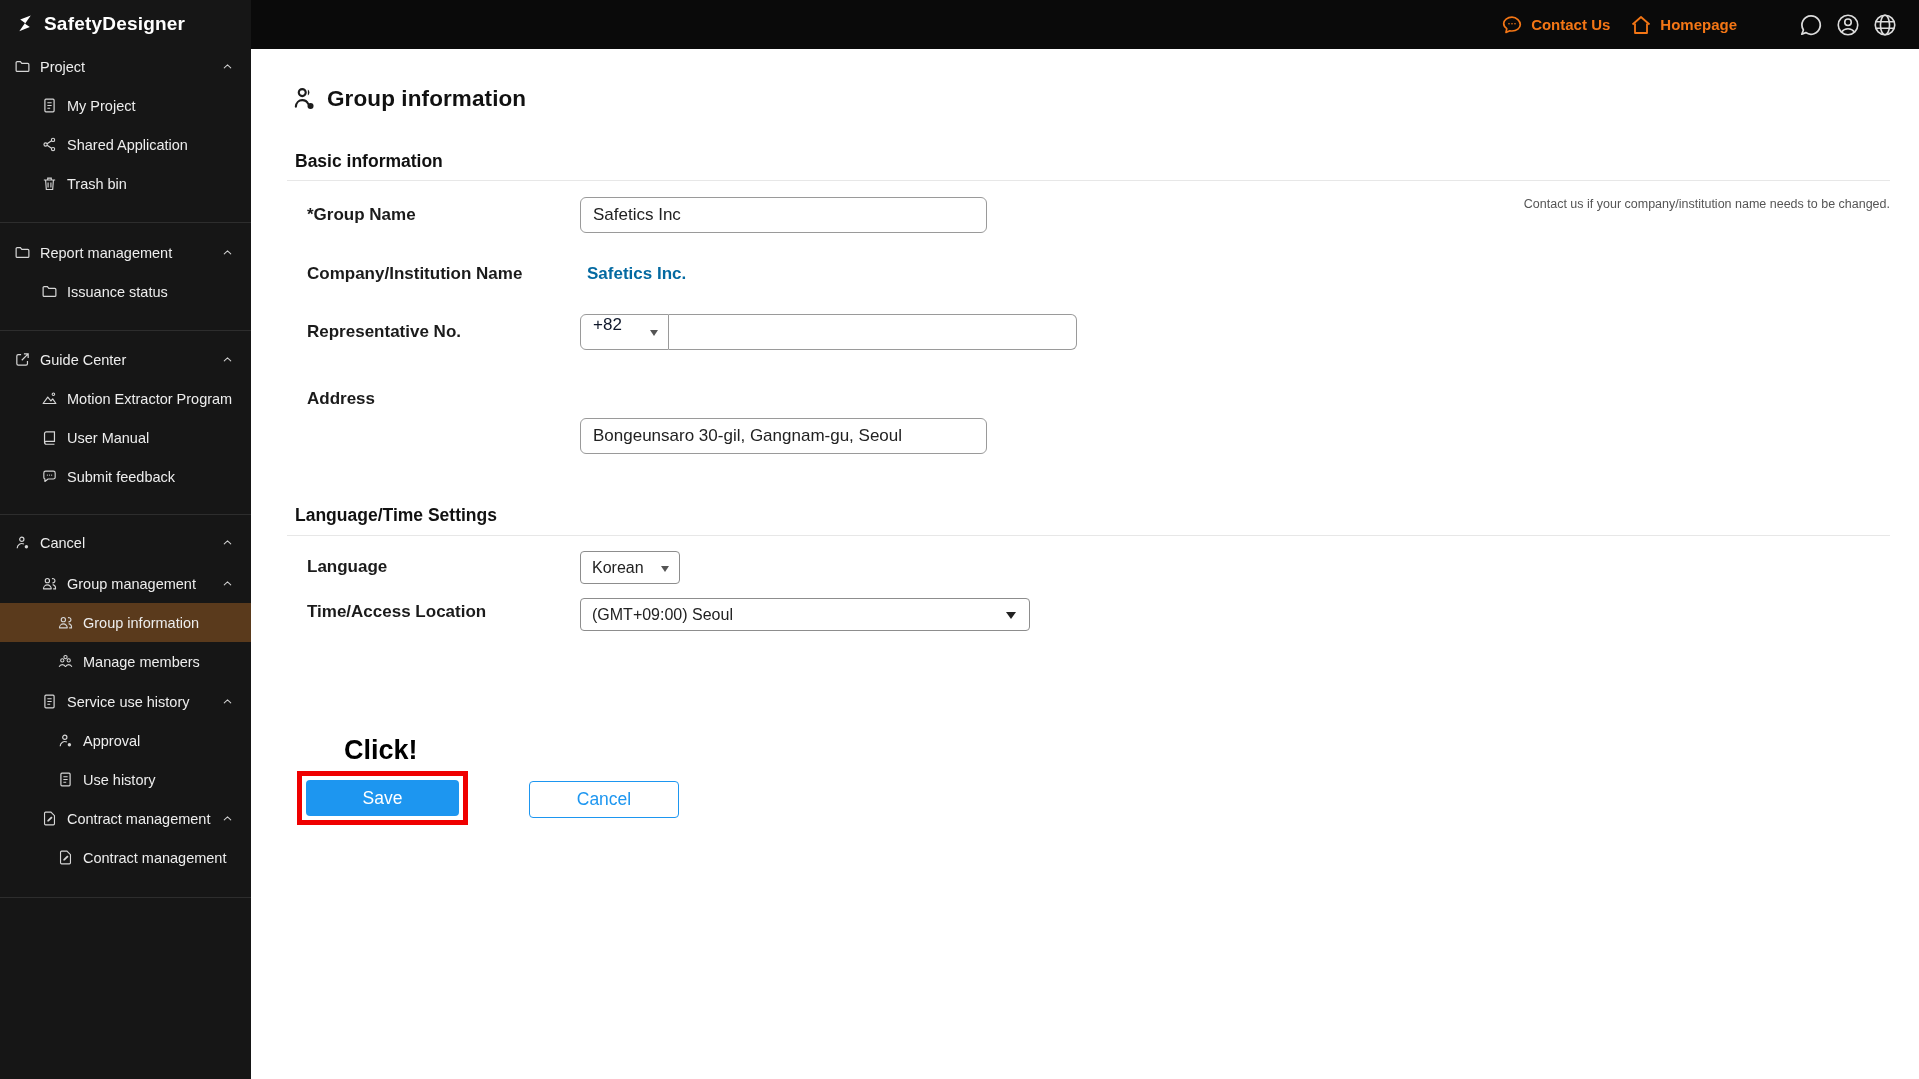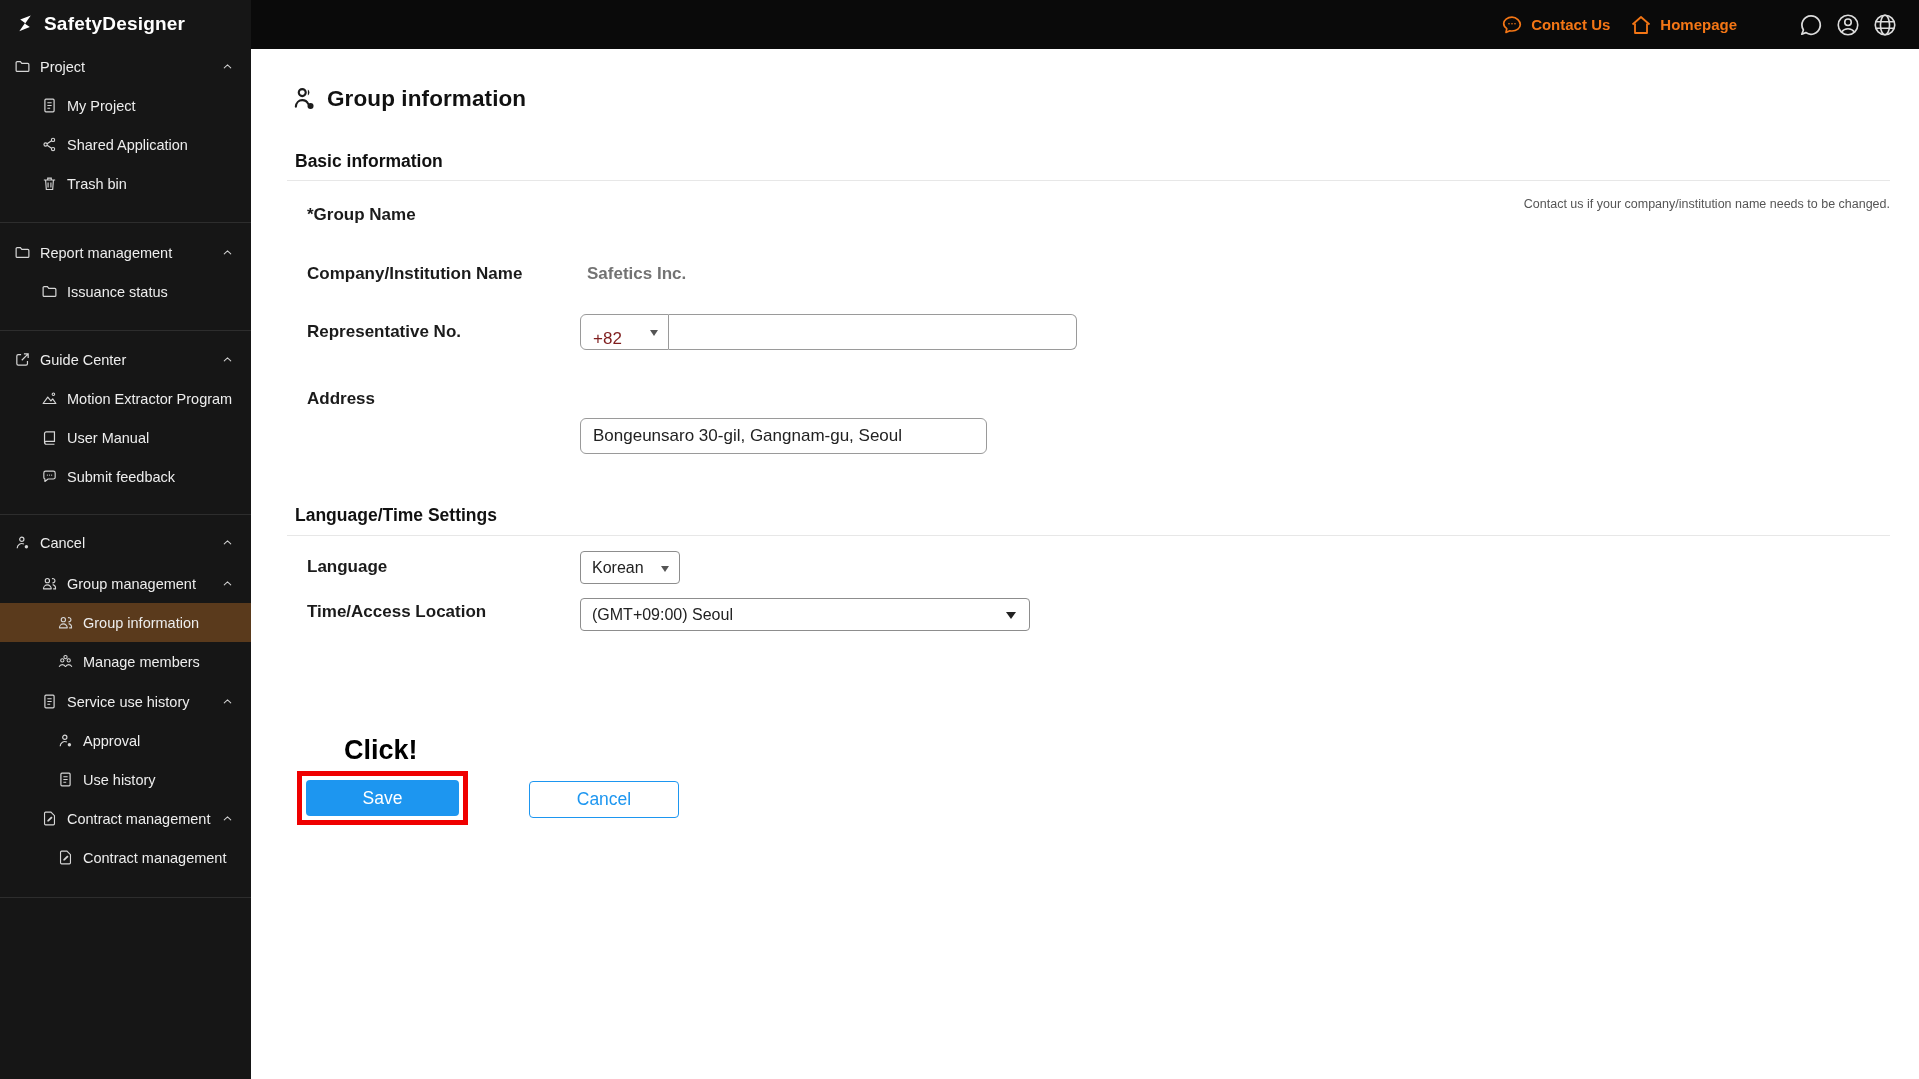--- a/index.html
+++ b/index.html
@@ -88,28 +88,28 @@
   input.txt {
     position:absolute; height:36px; border:1px solid #9a9a9a; border-radius:6px;
     font-family:"Liberation Sans",sans-serif; font-size:17px; color:#222;
     padding:0 12px; outline:none; background:#fff;
   }
   .in-group { left:329px; top:148px; width:407px; }
   .in-addr  { left:329px; top:333px; width:407px;margin-top:36px; }
 
   .company-value {
     position:absolute; left:336px; top:215px; height:20px; display:flex; align-items:center;
-    font-size:17px; font-weight:700; color:#737373;
+    font-size:17px; font-weight:700; color:#0369a1;
   }
 
   .rep-wrap { position:absolute; left:329px; top:265px; height:36px; display:flex; }
   .code-box {
     width:89px; height:36px; border:1px solid #9a9a9a; border-radius:6px 0 0 6px;
-    display:flex; align-items:flex-end; padding-left:12px; position:relative;
-    font-size:17px; color:#7f1d1d; background:#fff; cursor:pointer;
+    display:flex; align-items:flex-start; padding-left:12px; position:relative;
+    font-size:17px; color:#0f172a; background:#fff; cursor:pointer;
   }
   .code-box .caret {
     position:absolute; right:10px; top:15px; width:0; height:0;
     border-left:4.5px solid transparent; border-right:4.5px solid transparent;
     border-top:6px solid #555;
   }
   input.phone {
     width:408px; height:36px; border:1px solid #9a9a9a; border-left:none;
     border-radius:0 6px 6px 0; outline:none; font-size:17px; padding:0 12px;
     font-family:"Liberation Sans",sans-serif;
@@ -493,20 +493,21 @@
         </svg>
       </span>
     <h1>Group information</h1>
   </div>
 
   <h2 class="sec-title t1">Basic information</h2>
   <div class="divider d1"></div>
   <div class="note">Contact us if your company/institution name needs to be changed.</div>
 
   <span class="flabel l-group">*Group Name</span>
+  <input class="txt in-group" type="text" value="Safetics Inc" style="">
 
   <span class="flabel l-company">Company/Institution Name</span>
   <span class="company-value">Safetics Inc.</span>
 
   <span class="flabel l-rep">Representative No.</span>
   <div class="rep-wrap">
     <div class="code-box">
       <span>+82</span>
       <span class="caret"></span>
     </div>

